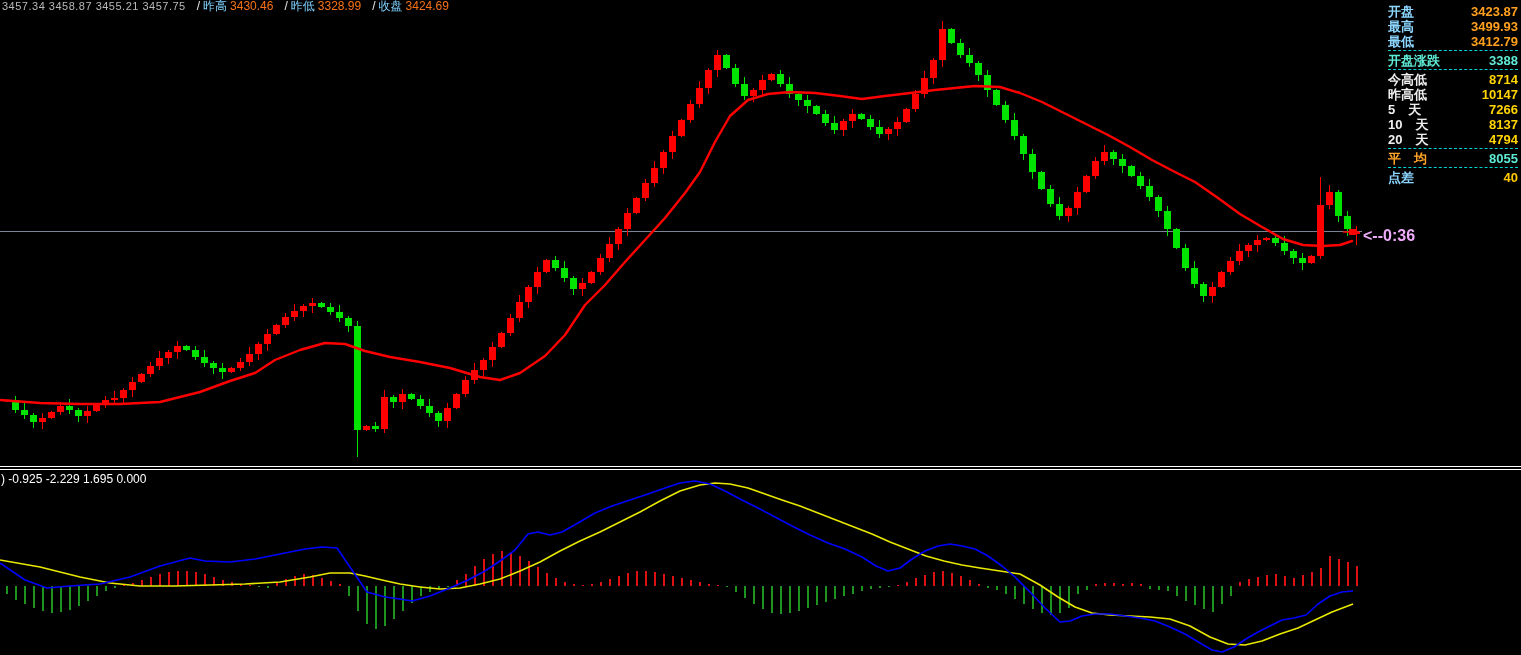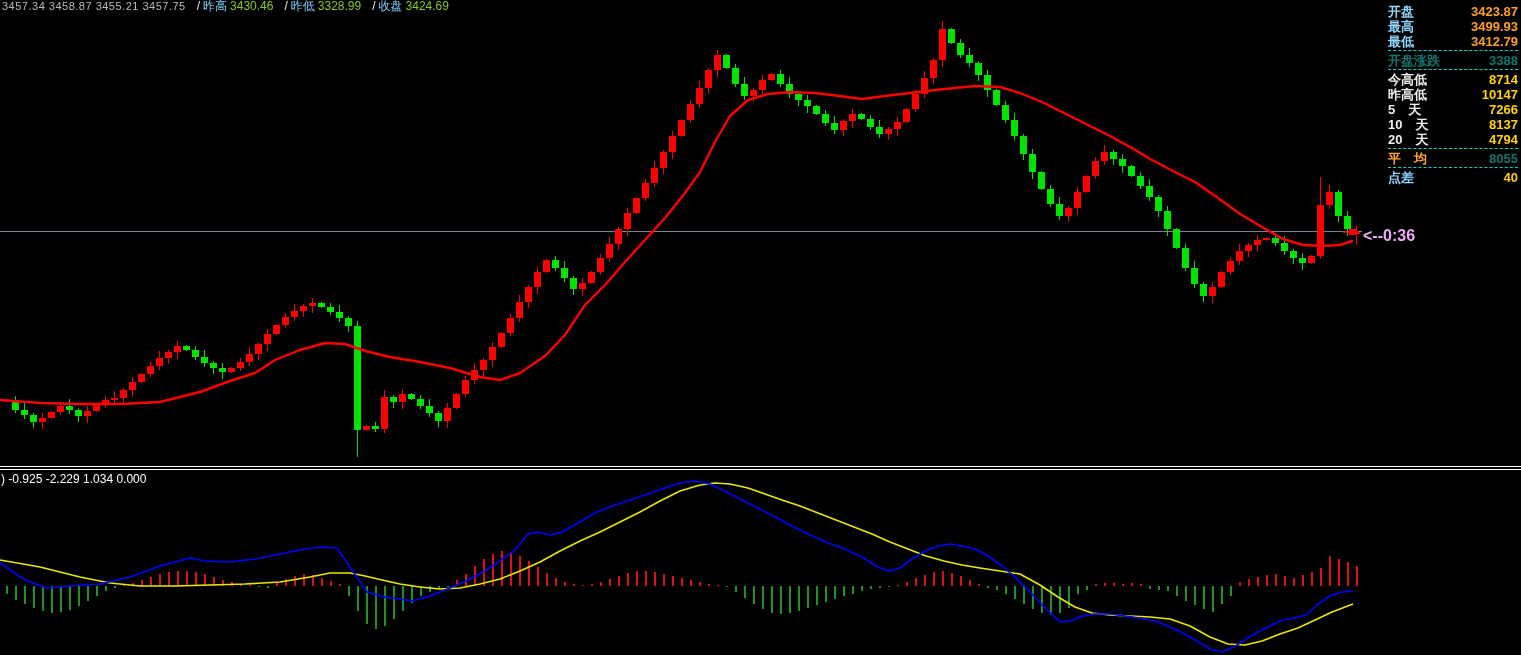--- a/index.html
+++ b/index.html
@@ -3,28 +3,28 @@
 <meta charset="utf-8">
 <style>
   html,body{margin:0;padding:0;background:#000;width:1521px;height:655px;overflow:hidden;}
   .app{position:relative;width:1521px;height:523px;background:#000;font-family:"Liberation Sans",sans-serif;}
   svg{position:absolute;left:0;top:0;}
   .hdr{position:absolute;left:2px;top:-2px;height:16px;display:flex;align-items:center;white-space:nowrap;}
   .hdr .num{color:#b9b9b9;font-size:11px;letter-spacing:0.5px;}
   .hdr .grp{display:flex;align-items:center;margin-left:11px;}
   .hdr .sl{color:#e8e8e8;font-size:12px;margin-right:3px;}
   .hdr .hl{color:#7fd0ff;font-size:12px;margin-right:3px;}
-  .hdr .hv{color:#84cc16;font-size:12px;}
+  .hdr .hv{color:#f97316;font-size:12px;}
   .indhdr{position:absolute;left:1px;top:472px;color:#ffffff;font-size:12px;white-space:pre;}
   .panel{position:absolute;left:1388px;top:4px;width:130px;}
   .prow{display:flex;justify-content:space-between;align-items:center;height:15px;line-height:15px;font-size:13px;font-weight:bold;white-space:nowrap;}
   .psep{border-top:1px dashed #00d2d2;height:1px;margin:1px 0 1px 0;}
   .c-lblue{color:#8cd6ff;}
   .c-orange{color:#ffa01e;}
-  .c-green{color:#0f766e;}
+  .c-green{color:#5eead4;}
   .c-white{color:#eeeeee;}
   .c-yellow{color:#ffd400;}
   .c-orange2{color:#ffa428;}
   .c-gold{color:#ffc800;}
   .bigprice{position:absolute;left:1388px;top:176px;width:130px;text-align:right;color:#5ce62e;font-size:27px;font-weight:bold;letter-spacing:0px;}
   .tmark{position:absolute;left:1363px;top:227px;color:#f0abfc;font-size:16px;font-weight:bold;white-space:nowrap;text-align:right;}
 </style>
 </head>
 <body>
 
@@ -522,21 +522,21 @@
       <span class="hl">昨低</span>
       <span class="hv">3328.99</span>
     </span>
     <span class="grp">
       <span class="sl">/</span>
       <span class="hl">收盘</span>
       <span class="hv">3424.69</span>
     </span>
   </div>
 
-  <div class="indhdr">) -0.925 -2.229 1.034 0.000</div>
+  <div class="indhdr">) -0.925 -2.229 1.695 0.000</div>
 
   <div class="panel">
     <div class="prow">
       <span class="c-lblue">开盘</span>
       <span class="c-orange">3423.87</span>
     </div>
     <div class="prow">
       <span class="c-lblue">最高</span>
       <span class="c-orange">3499.93</span>
     </div>

